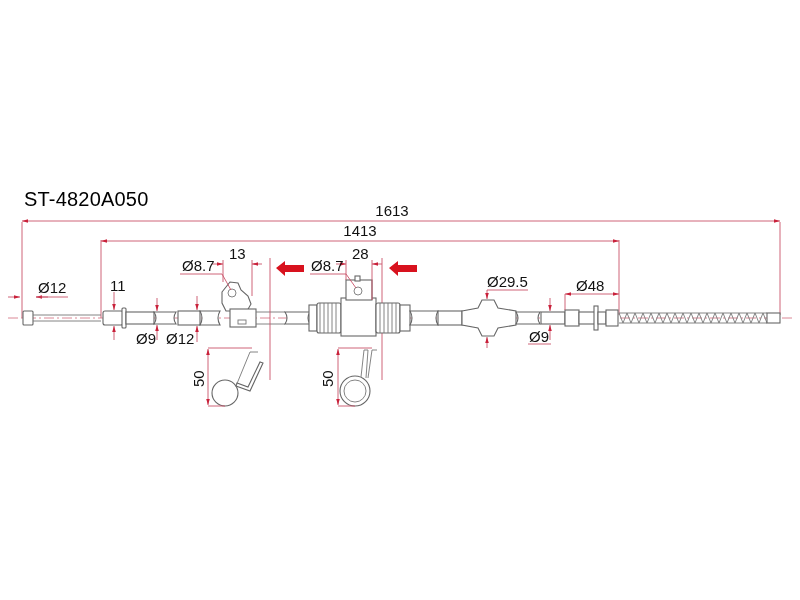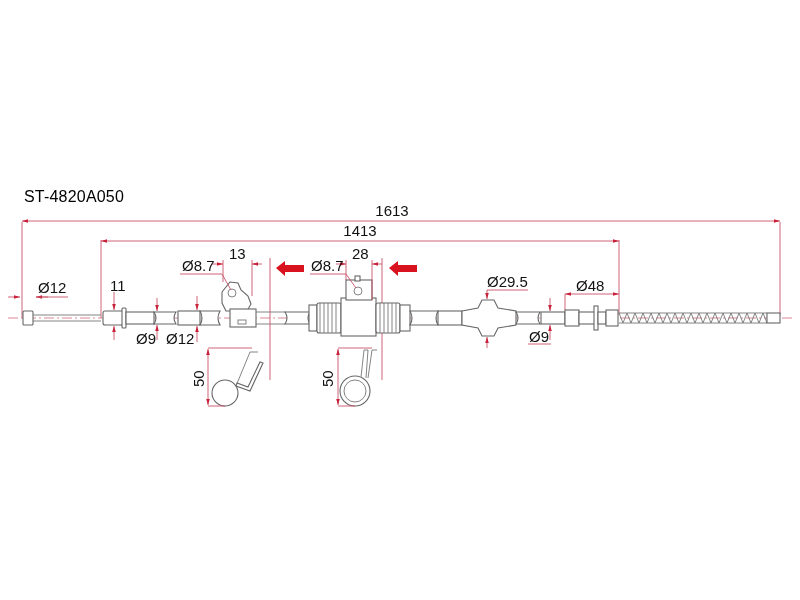--- a/index.html
+++ b/index.html
@@ -1,18 +1,18 @@
 <!DOCTYPE html>
 <html><head>
 <meta charset="utf-8">
 <style>
   html, body { margin: 0; padding: 0; background: #ffffff; }
   body { width: 800px; height: 600px; overflow: hidden; position: relative; font-family: "Liberation Sans", sans-serif; }
   svg { position: absolute; left: 0; top: 0; }
-  .part-no { position: absolute; left: 24px; top: 188px; font-size: 16px; color: #000; font-family: "Liberation Sans", sans-serif; letter-spacing: 0.2px; }
+  .part-no { position: absolute; left: 24px; top: 188px; font-size: 20px; color: #000; font-family: "Liberation Sans", sans-serif; letter-spacing: 0.2px; }
   .dim { font-family: "Liberation Sans", sans-serif; font-size: 15px; fill: #111; }
   .rline { stroke: #c9546a; stroke-width: 0.9; fill: none; }
   .cline { stroke: #d77a8a; stroke-width: 0.9; stroke-dasharray: 10 3 2 3; fill: none; }
   .body { stroke: #666; stroke-width: 1.1; fill: #fff; }
   .thin { stroke: #777; stroke-width: 0.9; fill: none; }
   .arrowhead { fill: #c9213a; }
   .red-arrow { fill: #d8121e; }
 </style>
 </head>
 <body>

